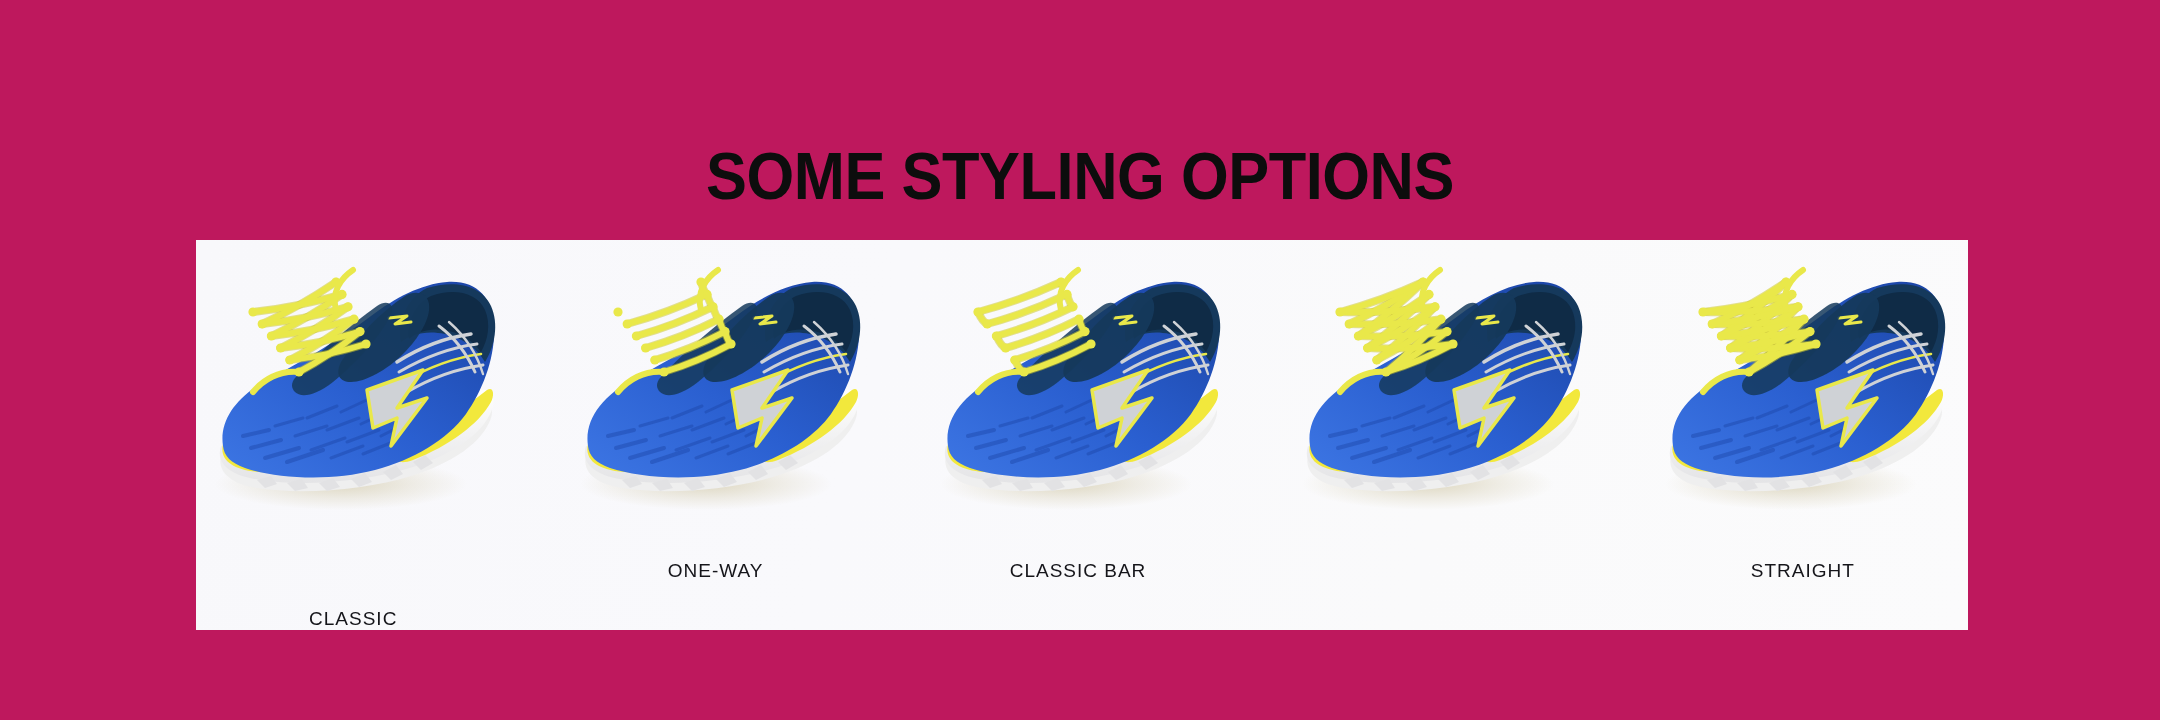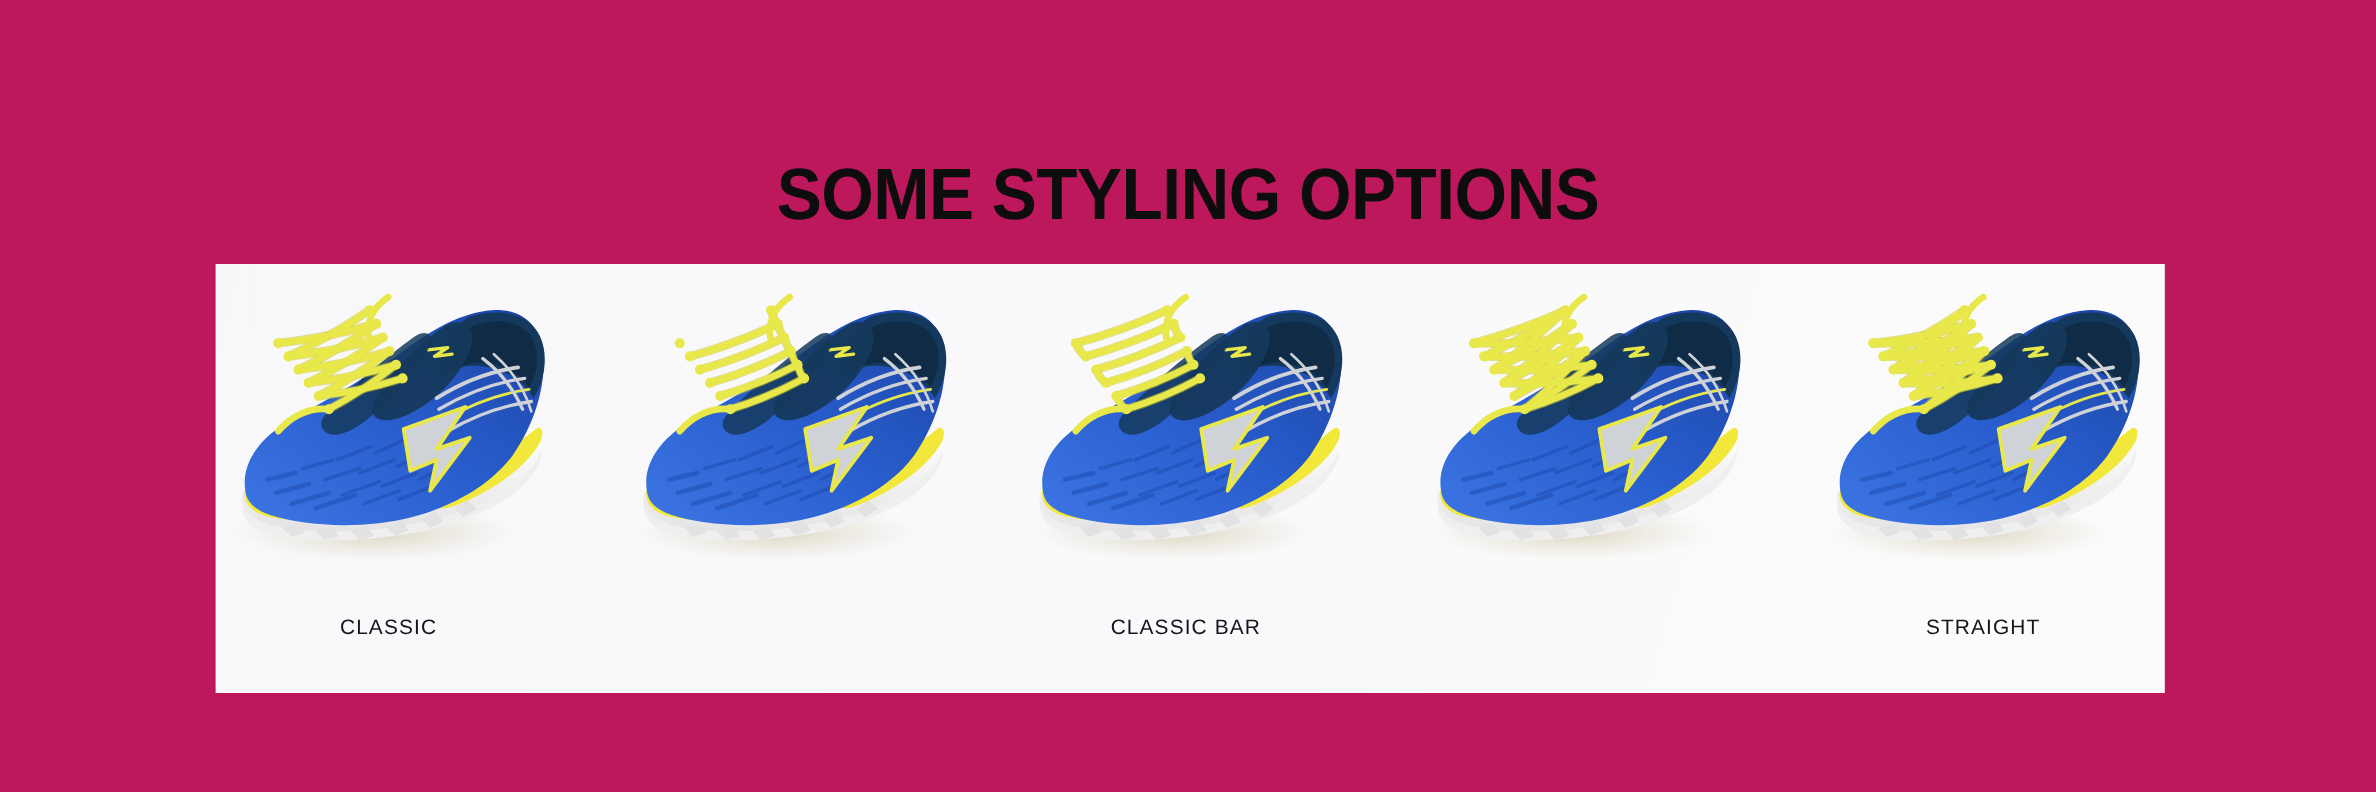--- a/index.html
+++ b/index.html
@@ -84,21 +84,21 @@
     color: #15151a;
     white-space: nowrap;
   }
   
   .shoe-card[data-idx="0"] .shoe-figure { margin-left: -182px; }
   .shoe-card[data-idx="1"] .shoe-figure { margin-left: -172px; }
   .shoe-card[data-idx="2"] .shoe-figure { margin-left: -166px; }
   .shoe-card[data-idx="3"] .shoe-figure { margin-left: -158px; }
   .shoe-card[data-idx="4"] .shoe-figure { margin-left: -150px; }
 
-  .shoe-card[data-idx="0"] .shoe-label { transform: translateX(-20px); }
+  .shoe-card[data-idx="0"] .shoe-label { transform: translateX(-20px); margin-top: 48px; }
   .shoe-card[data-idx="1"] .shoe-label { transform: translateX(-12px); }
   .shoe-card[data-idx="2"] .shoe-label { transform: translateX(-4px); }
   .shoe-card[data-idx="3"] .shoe-label { transform: translateX(4px); }
   .shoe-card[data-idx="4"] .shoe-label { transform: translateX(12px); }
 </style>
 </head>
 <body>
 
 <div id="stage">
 
@@ -321,20 +321,21 @@
                 <circle cx="169" cy="109.6" r="4.6" fill="#e9e84a"></circle>
                 <circle cx="163" cy="97.2" r="4.6" fill="#e9e84a"></circle>
                 <circle cx="157" cy="84.80000000000001" r="4.6" fill="#e9e84a"></circle>
                 <circle cx="151" cy="72.4" r="4.6" fill="#e9e84a"></circle>
                 <circle cx="145" cy="60" r="4.6" fill="#e9e84a"></circle>
                 <path d="M108 150 C88 148 72 158 62 170" fill="none" stroke="#e9e84a" stroke-width="6" stroke-linecap="round"></path>
                 <path d="M145 88 C140 70 150 56 162 48" fill="none" stroke="#e9e84a" stroke-width="6" stroke-linecap="round"></path>
               </g>
             </svg>
           </div>
+          <div class="shoe-label">ONE-WAY</div>
         </div>
         <div class="shoe-card" data-idx="2">
           <div class="shoe-figure" title="Royal blue running shoe with yellow straight bar laces">
             <svg viewBox="0 0 330 300" xmlns="http://www.w3.org/2000/svg" role="img">
               <defs>
                 <linearGradient id="sh2up" x1="0" y1="1" x2="1" y2="0">
                   <stop offset="0" stop-color="#3d76e4"></stop>
                   <stop offset="0.45" stop-color="#2a5fd0"></stop>
                   <stop offset="1" stop-color="#1b44a4"></stop>
                 </linearGradient>

